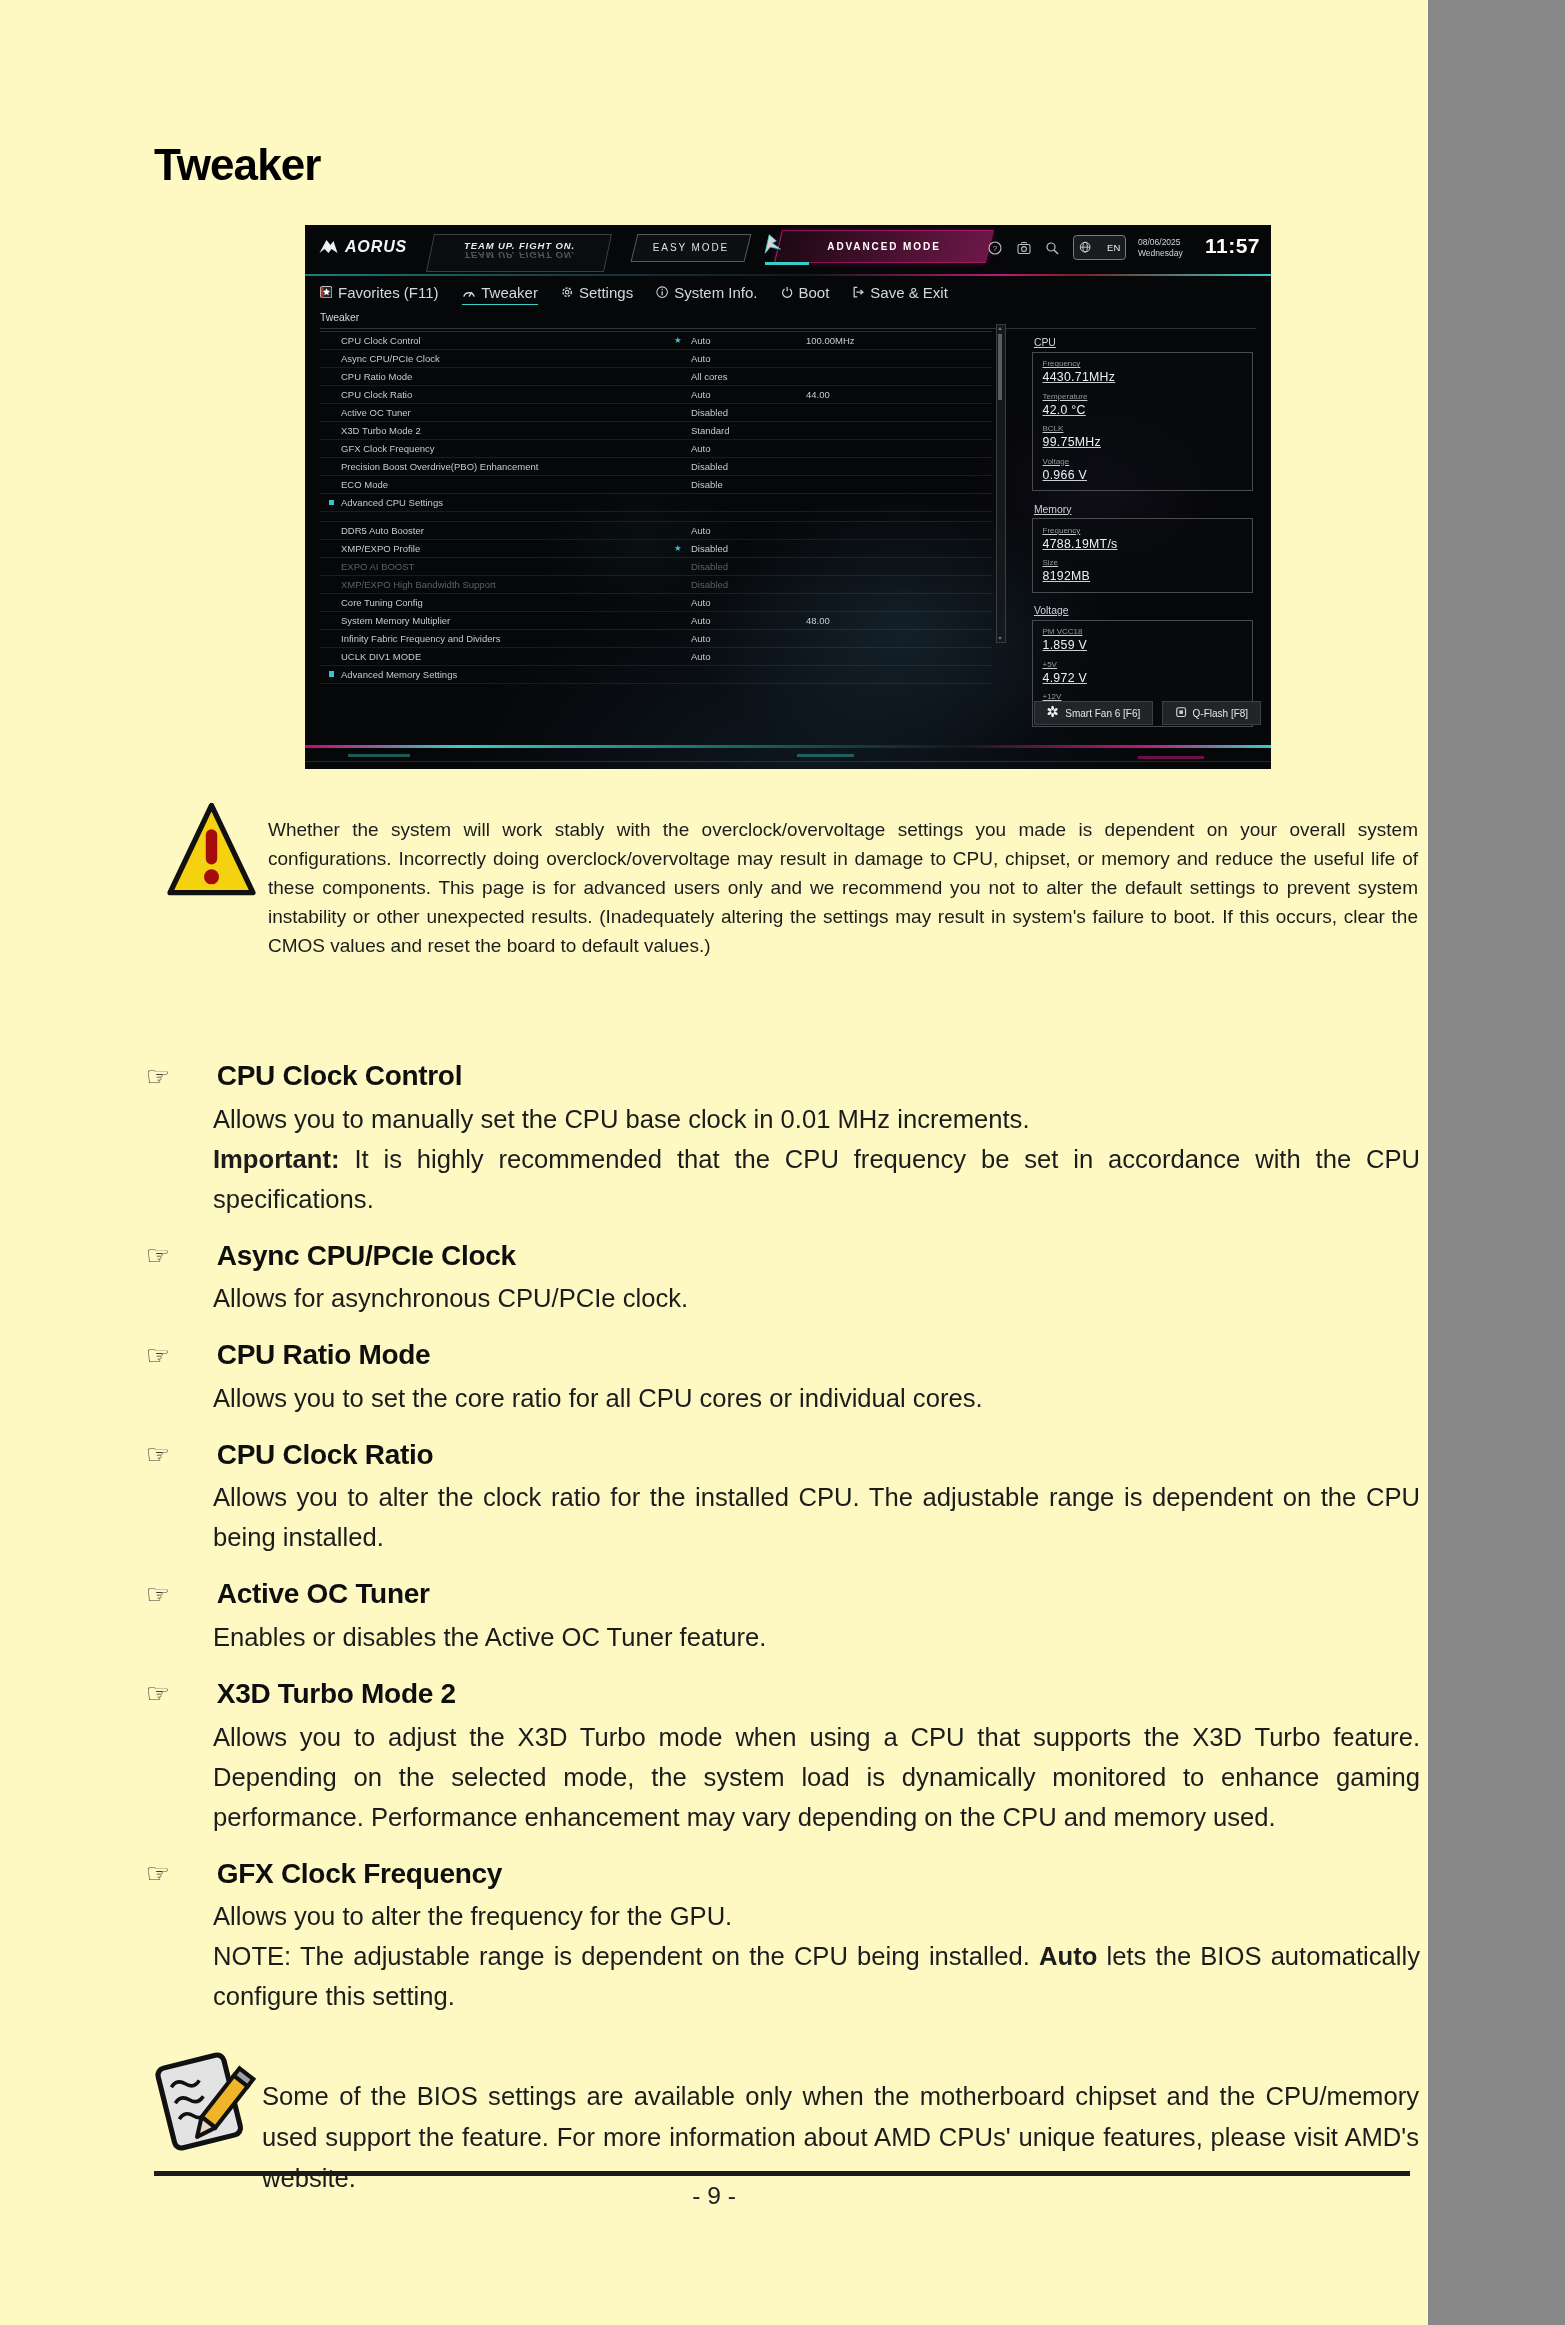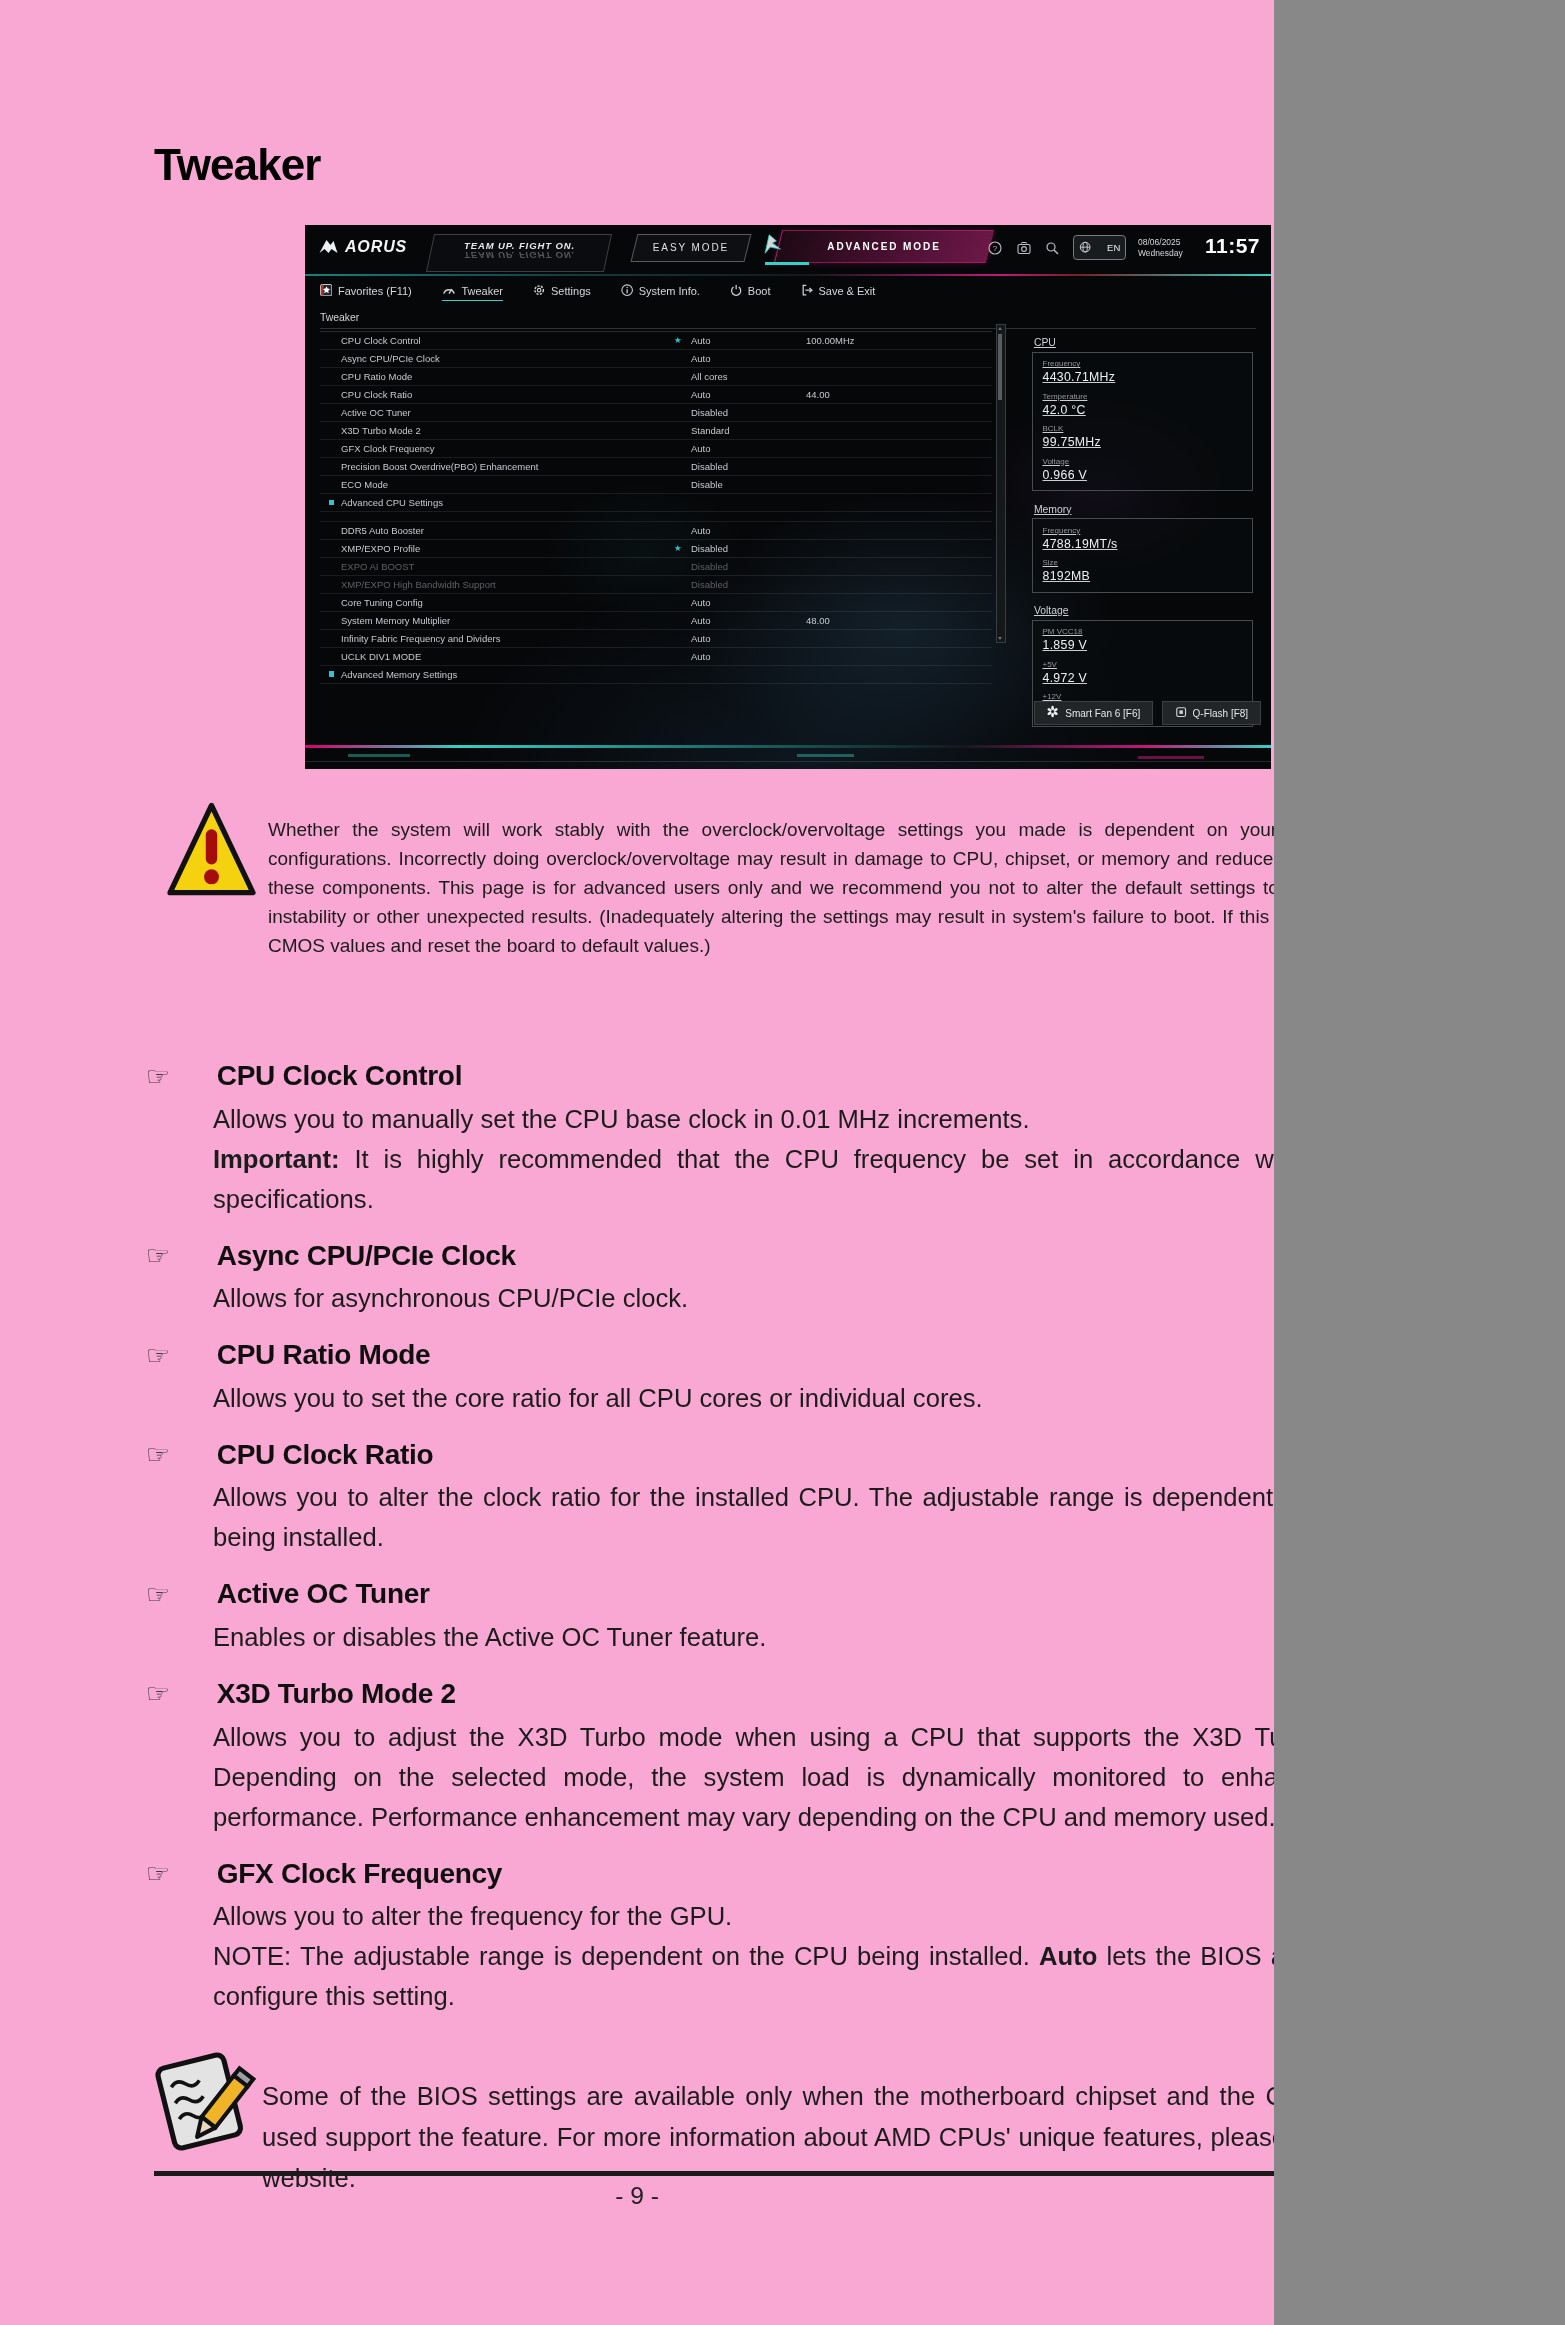--- a/index.html
+++ b/index.html
@@ -1,16 +1,16 @@
 <!DOCTYPE html>
 <html style="font-size:15px"><head>
 <meta charset="utf-8">
 <style>
   html,body{margin:0;padding:0;background:#888;}
-  .page{position:relative;width:1274px;height:2325px;background:#f9a8d4;
+  .page{position:relative;width:1428px;height:2325px;background:#fef9c3;
         font-family:"Liberation Sans",sans-serif;color:#1c1c1c;overflow:hidden;}
 
   
   .h1{position:absolute;left:154px;top:140px;margin:0;font-size:44px;font-weight:700;
       color:#000;letter-spacing:-0.9px;}
   .warn-icon{position:absolute;left:167px;top:801px;}
   .warn-text{position:absolute;left:268px;top:796px;width:1150px;font-size:19px;
              line-height:29px;text-align:justify;}
   .sections{position:absolute;left:142px;top:1060px;width:1278px;}
   .section{margin:0;}
@@ -56,21 +56,21 @@
   .advteal{position:absolute;left:460px;top:37px;width:44px;height:2.8px;background:#35d0c8;z-index:3;}
   .tico{position:absolute;top:16px;}
   .tico.help{left:683px;} .tico.cam{left:712px;} .tico.mag{left:740px;}
   .enbtn{position:absolute;left:768px;top:10.4px;width:51px;height:23px;border:0.9px solid #777c82;
          border-radius:3.8px;background:#191c1f;display:flex;align-items:center;justify-content:center;
          gap:16px;font-size:9.5px;color:#e8ebee;}
   .dt{position:absolute;left:833px;top:12.3px;font-size:8.5px;line-height:10.4px;color:#d4d8db;}
   .time{position:absolute;left:900px;top:8.5px;font-size:21px;font-weight:700;color:#fff;letter-spacing:0.5px;}
   .tbline{position:absolute;left:0;top:49px;width:100%;height:1.9px;
           background:linear-gradient(90deg,#17817c,#143a40 28%,#15181b 52%,#c2187a 72%,#722 80%,#35d0c8 100%);}
-  .menu{position:absolute;left:15px;top:59px;display:flex;gap:30px;align-items:flex-start;font-size:11px;color:#d4d8db;}
+  .menu{position:absolute;left:15px;top:59px;display:flex;gap:23px;align-items:flex-start;font-size:15px;color:#d4d8db;}
   .mitem{display:flex;gap:5.7px;align-items:center;padding-bottom:2.8px;cursor:default;white-space:nowrap;}
   .mitem.active{border-bottom:1.9px solid #3ad0c8;}
   .crumb{position:absolute;left:15px;top:87px;font-size:10.4px;color:#d2d6da;}
   .crumbline{position:absolute;left:15px;right:15px;top:103px;height:0.9px;background:rgba(140,150,160,.3);}
   .list{position:absolute;left:15px;top:106px;width:672px;border-top:0.9px solid rgba(130,140,150,.28);}
   .row{position:relative;height:17px;border-bottom:0.9px solid rgba(130,140,150,.16);
        font-size:9.5px;color:#c6cbd0;line-height:17px;white-space:nowrap;}
   .rlabel{padding-left:21px;}
   .rvalue{position:absolute;left:371px;top:0;}
   .rextra{position:absolute;left:486px;top:0;}

